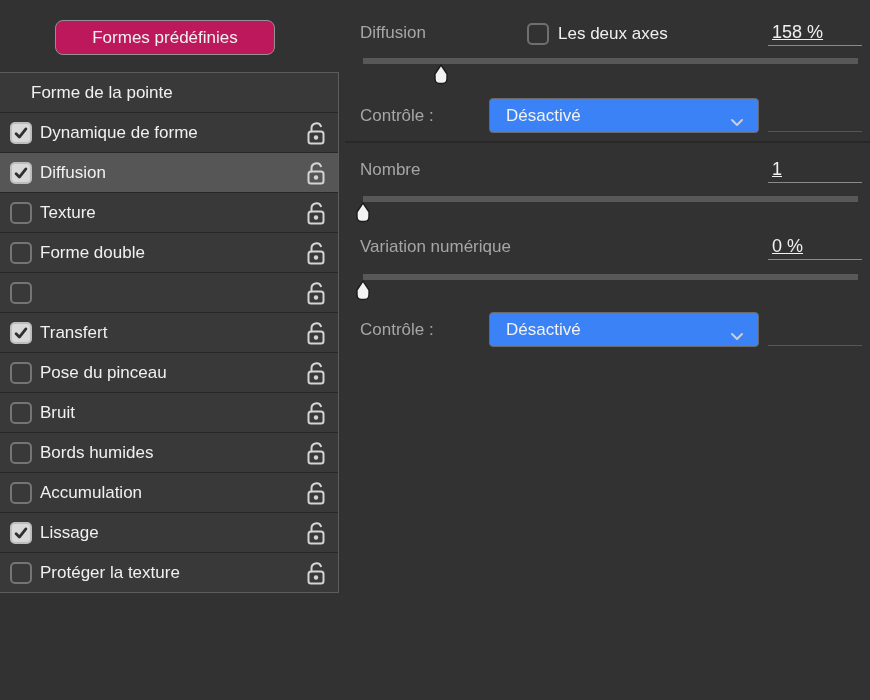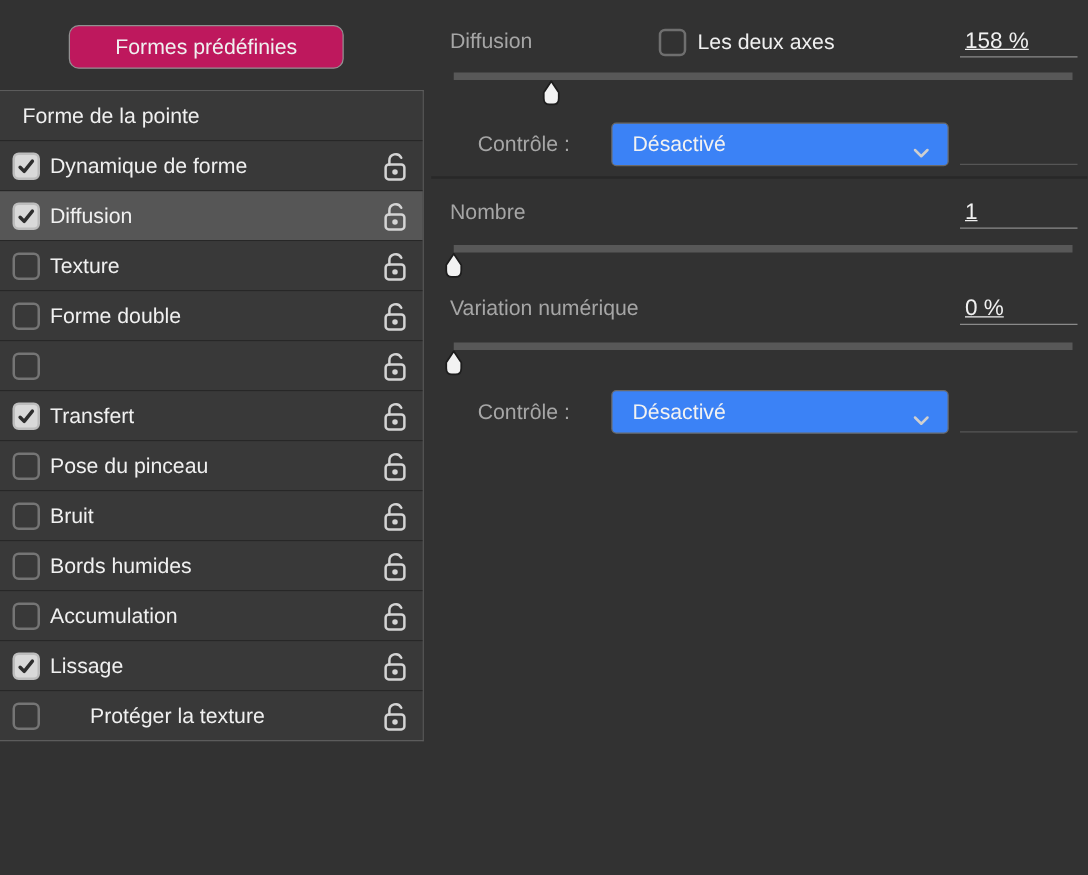--- a/index.html
+++ b/index.html
@@ -19,24 +19,24 @@
   .settings-list{
     position:absolute;left:0;top:72px;width:339px;
     border-top:1px solid #5c5c5c;border-right:1px solid #5c5c5c;border-bottom:1px solid #5c5c5c;
     box-sizing:border-box;background:#393939;
   }
   .list-row{
     height:39px;border-bottom:1px solid #272727;
     display:flex;align-items:center;position:relative;
     background:#393939;color:#f0f0f0;font-size:17px;
   }
-  .list-row:last-child{border-bottom:none;gap:32px;}
+  .list-row:last-child{border-bottom:none;}
   .list-row.selected{background:#565656;}
   .list-row .row-label{margin-left:8px;}
-  .header-row{padding-left:18px;}
+  .header-row{padding-left:31px;}
   .cb{
     width:22px;height:22px;margin-left:10px;box-sizing:border-box;
     border:2px solid #757575;border-radius:5px;background:transparent;
     display:flex;align-items:center;justify-content:center;flex:0 0 auto;cursor:pointer;
   }
   .cb svg{display:none;}
   .cb.checked{background:#d9d9d9;border-color:#bdbdbd;}
   .cb.checked svg{display:block;}
   .lock{
     position:absolute;right:11px;top:50%;transform:translateY(-50%);
@@ -51,21 +51,21 @@
     border-bottom:1px solid #8a8a8a;color:#f0f0f0;font-size:18px;
     padding-left:4px;line-height:23px;text-decoration:underline;
   }
   .axes-cb{
     position:absolute;left:182px;top:23px;width:22px;height:22px;box-sizing:border-box;
     border:2px solid #6f6f6f;border-radius:5px;cursor:pointer;
   }
   .slider{position:absolute;left:18px;width:495px;height:28px;}
   .slider .track{position:absolute;left:0;top:0;width:100%;height:6px;background:#585858;cursor:pointer;}
   .slider .thumb{position:absolute;top:6px;transform:translateX(-50%);cursor:pointer;}
-  .ctrl-label{position:absolute;left:15px;width:118px;text-align:center;color:#a6a6a6;font-size:17px;}
+  .ctrl-label{position:absolute;left:15px;width:118px;text-align:left;color:#a6a6a6;font-size:17px;}
   .dropdown{
     position:absolute;left:144px;width:270px;height:35px;box-sizing:border-box;
     background:#3b82f6;border:1px solid #6a6a6a;border-radius:4px;
     color:#f2f2f2;font-size:17px;display:flex;align-items:center;
     padding-left:16px;cursor:pointer;
   }
   .dropdown .chev{position:absolute;right:14px;top:13px;}
   .empty-underline{position:absolute;left:423px;width:94px;height:1px;background:#565656;}
   .section-sep{position:absolute;left:0;top:141px;width:525px;height:2px;background:#282828;}
 </style>

